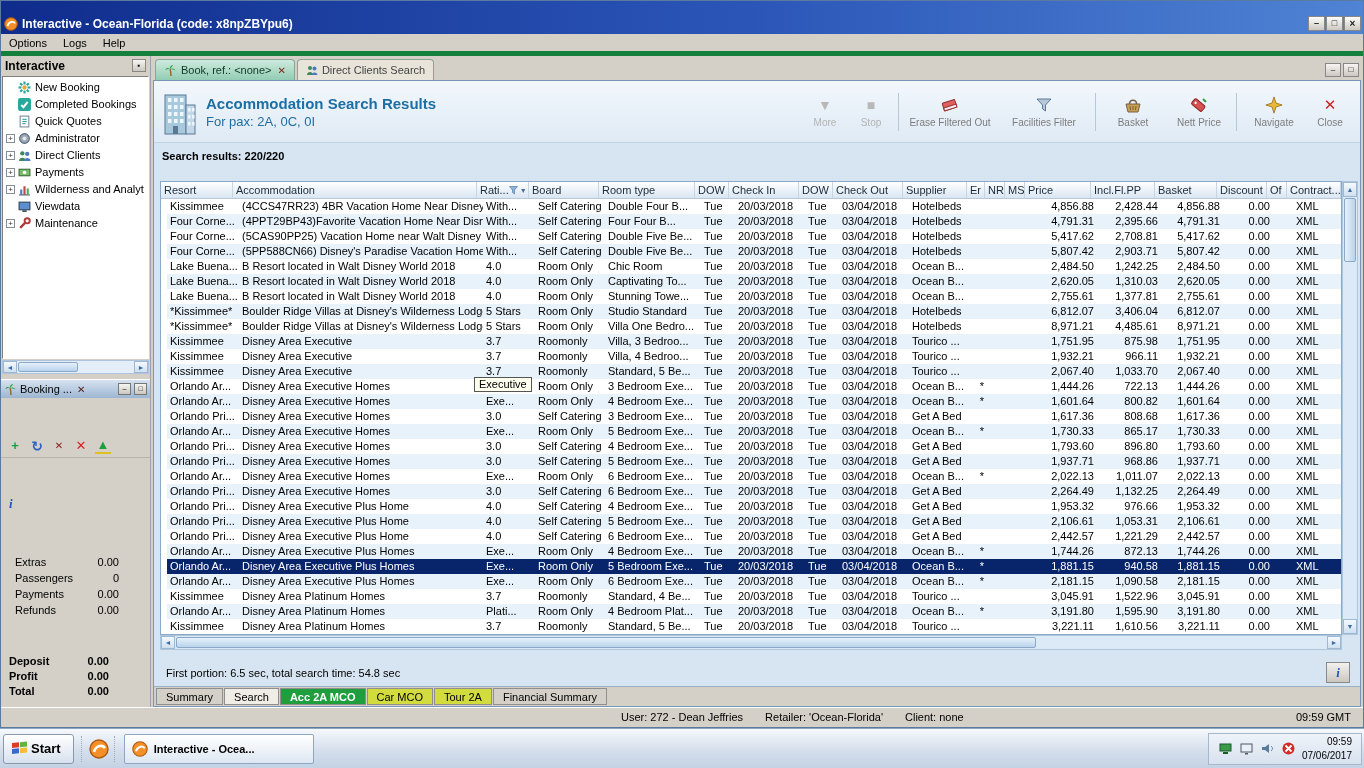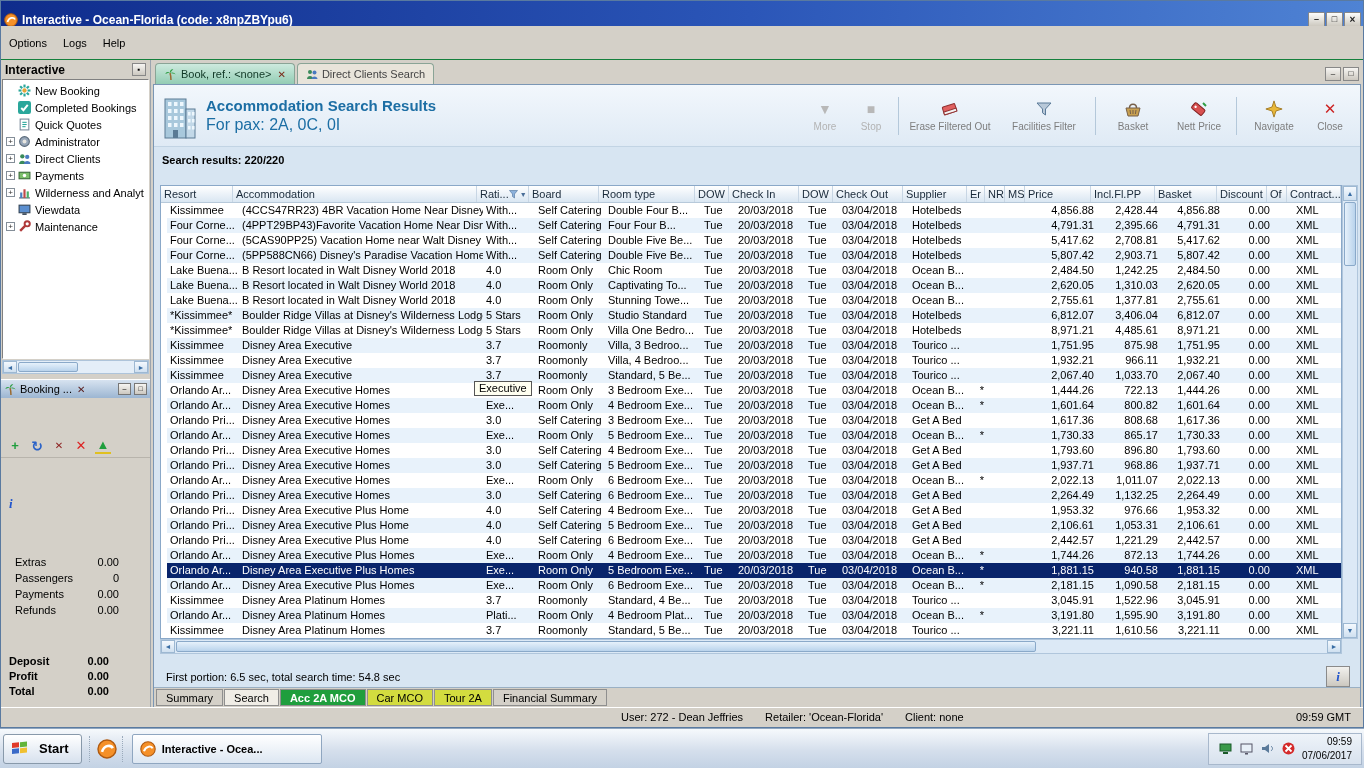--- a/index.html
+++ b/index.html
@@ -1,28 +1,28 @@
 <!DOCTYPE html>
 <html><head>
 <meta charset="utf-8">
 <style>
   html,body{margin:0;padding:0;width:1364px;height:768px;overflow:hidden;
     font-family:"Liberation Sans","DejaVu Sans",sans-serif;font-size:11px;color:#000;background:#3a6ea5;}
   *{box-sizing:border-box;}
   .window{position:absolute;left:0;top:0;width:1364px;height:728px;background:#d4d0c8;
     border:1px solid #5a7aa0;display:flex;flex-direction:column;}
   
-  .titlebar{height:25px;background:linear-gradient(90deg,#0f2c8c 0%,#2b56b8 55%,#4f83d4 100%);
+  .titlebar{height:33px;background:linear-gradient(90deg,#0f2c8c 0%,#2b56b8 55%,#4f83d4 100%);
     display:flex;align-items:center;padding:12px 2px 0 3px;color:#fff;font-weight:bold;font-size:12px;flex:none;}
   .titlebar .ttext{flex:1;overflow:hidden;white-space:nowrap;margin-left:4px;}
   .winbtn{width:17px;height:15px;margin-left:1px;background:linear-gradient(#fdfdfb,#cdc9c0);
     border:1px solid #888;border-radius:1px;font-size:9px;line-height:13px;text-align:center;color:#222;font-weight:bold;}
   .winbtn.close{font-size:10px;}
   
-  .menubar{height:34px;background:#d4d0c8;display:flex;align-items:center;border-bottom:1px solid #15803d;flex:none;}
+  .menubar{height:22px;background:#d4d0c8;display:flex;align-items:center;border-bottom:5px solid #15803d;flex:none;}
   .menuitem{padding:0 8px;line-height:18px;}
   
   .main{flex:1;display:flex;min-height:0;}
   .leftcol{width:150px;flex:none;background:#d4d0c8;display:flex;flex-direction:column;border-right:1px solid #9aa4ae;}
   .panelhdr{height:20px;display:flex;align-items:center;padding:0 4px;font-weight:bold;font-size:12px;}
   .panelhdr .sp{flex:1;}
   .pinbtn{width:14px;height:13px;background:linear-gradient(#f6f5f2,#ccc8c0);border:1px solid #888;
     font-size:8px;line-height:11px;text-align:center;}
   .tree{height:288px;background:#fff;border:1px solid #808080;border-right-color:#fff;border-bottom-color:#fff;
     margin:0 1px;overflow:hidden;padding-top:2px;}
@@ -69,21 +69,21 @@
   .tabstrip .sp{flex:1;}
   .tsbtn{width:16px;height:14px;background:linear-gradient(#f6f5f2,#ccc8c0);border:1px solid #888;
     font-size:8px;line-height:12px;text-align:center;margin-bottom:3px;}
   .content{flex:1;display:flex;flex-direction:column;margin:0 2px 0 2px;border:1px solid #7a96b4;
     background:#d7e5f2;min-height:0;}
   
   .chead{height:62px;background:linear-gradient(#f2f7fc,#dfeaf5);display:flex;align-items:center;
     padding:4px 8px;border-bottom:1px solid #c2d4e4;flex:none;}
   .chead .titles{margin-left:8px;}
   .ctitle{font-size:15px;font-weight:bold;color:#1c6ea4;}
-  .csub{font-size:16px;color:#1c6ea4;margin-top:2px;}
+  .csub{font-size:13px;color:#1c6ea4;margin-top:2px;}
   .htb{margin-left:auto;display:flex;align-items:center;gap:2px;}
   .htb-item{width:64px;display:flex;flex-direction:column;align-items:center;gap:2px;padding:3px 0;}
   .htb-item.narrow{width:44px;}
   .htb-item.wide{width:92px;}
   .hicon{height:20px;display:flex;align-items:center;justify-content:center;font-size:14px;}
   .hlabel{font-size:10px;color:#7d7d7d;white-space:nowrap;}
   .htb-item.disabled .hlabel{color:#b3b3b3;}
   .htb-item.disabled .hicon{color:#b8b8b8;}
   .htb-sep{width:1px;height:38px;background:#b4c8da;margin:0 3px;flex:none;}
   .redx{color:#cc2222;font-weight:bold;font-size:15px;}
@@ -124,21 +124,21 @@
   .btab.active{background:#f0ede6;}
   
   .statusbar{height:20px;background:#d4d0c8;border-top:1px solid #fff;position:relative;flex:none;line-height:19px;}
   .status-fields{position:absolute;left:620px;display:flex;gap:22px;}
   .status-time{position:absolute;right:12px;}
   
   .taskbar{position:absolute;left:0;bottom:0;width:1364px;height:40px;
     background:linear-gradient(#f6f9fc,#d5dfec 55%,#c3d2e4);border-top:1px solid #8fa6c0;
     display:flex;align-items:center;}
   .startbtn{margin:0 4px 0 3px;height:30px;border-radius:3px;background:linear-gradient(#ffffff,#d7e1ee);
-    border:1px solid #8899aa;display:flex;align-items:center;gap:10px;padding:0 12px 0 7px;
+    border:1px solid #8899aa;display:flex;align-items:center;gap:2px;padding:0 12px 0 7px;
     font-weight:bold;font-size:13px;}
   .qsep{width:3px;height:26px;border-left:1px dotted #9aaabb;margin:0 3px;}
   .qlicon{width:24px;height:24px;display:flex;align-items:center;justify-content:center;}
   .taskbtn{margin-left:4px;width:190px;height:30px;background:linear-gradient(#ffffff,#dde7f2);
     border:1px solid #8fa6c0;border-radius:2px;display:flex;align-items:center;gap:6px;padding:0 7px;
     font-weight:bold;white-space:nowrap;overflow:hidden;}
   .tray{margin-left:auto;margin-right:2px;height:32px;border:1px solid #a8b8cc;
     background:linear-gradient(#eef3f9,#d8e2ee);display:flex;align-items:center;gap:6px;padding:0 9px;}
   .clock{font-size:10px;text-align:right;line-height:1.35;}
   .trayicon{width:15px;height:15px;display:inline-flex;}

